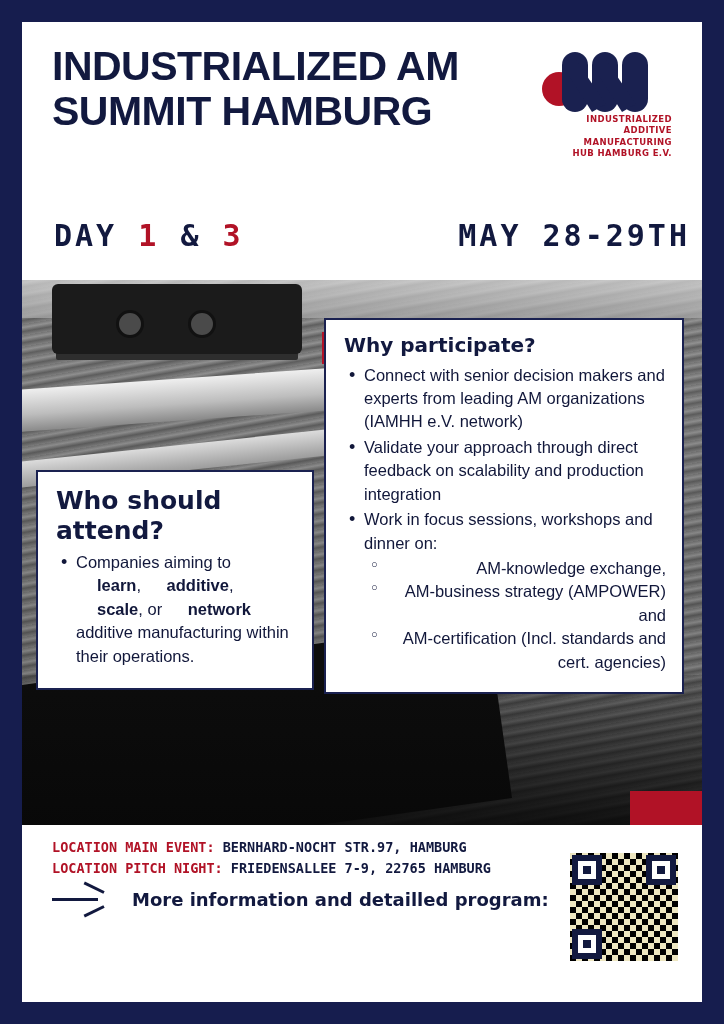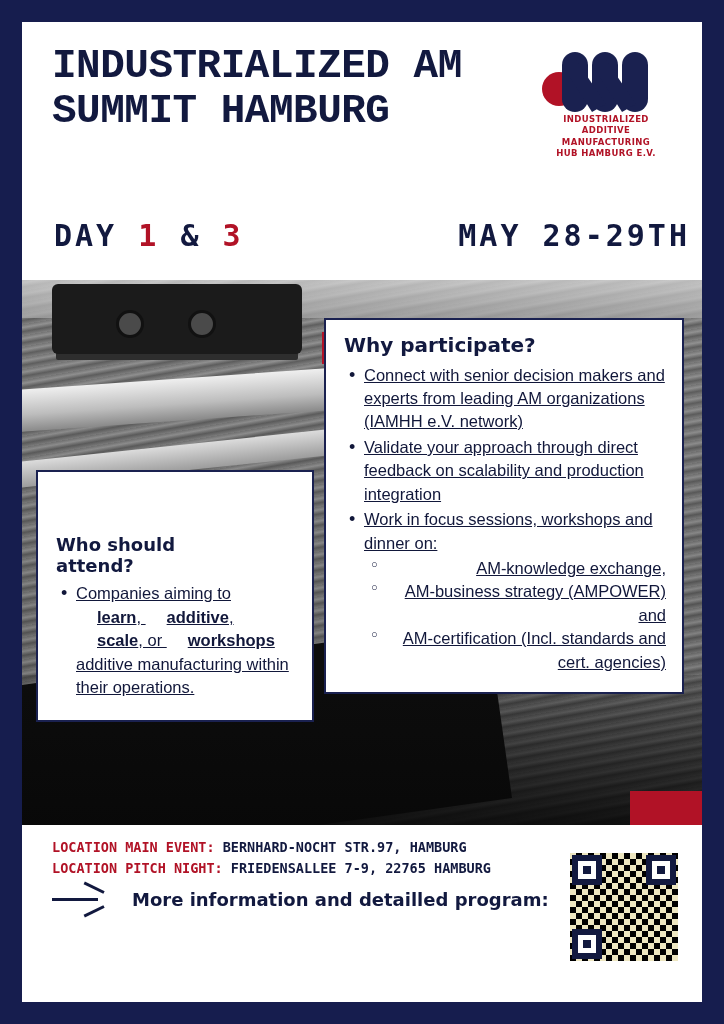--- a/index.html
+++ b/index.html
@@ -33,38 +33,38 @@
   }
 
   
   .header {
     position: relative;
     height: 258px;
     box-sizing: border-box;
     padding: 22px 26px 0 30px;
   }
   .title {
-    font-family: Liberation Mono, monospace;
+    font-family: Liberation Sans, sans-serif;
     font-weight: bold;
     font-size: 41px;
     line-height: 1.10;
     letter-spacing: -0.5px;
     color: #12193f;
     margin: 0;
     max-width: 520px;
     text-transform: uppercase;
   }
   .title .l2 { display: block; }
 
   .logo {
     position: absolute;
     right: 30px;
     top: 28px;
     width: 132px;
-    text-align: center;
+    text-align: right;
   }
   .logo-mark {
     position: relative;
     height: 62px;
   }
   .logo-dot {
     position: absolute;
     left: 2px;
     top: 22px;
     width: 34px;
@@ -219,34 +219,33 @@
     padding: 14px 16px 18px 18px;
   }
   .card-h {
     font-family: "DejaVu Sans", sans-serif;
     font-weight: bold;
     font-size: 20px;
     line-height: 1.18;
     color: #12193f;
     margin: 0 0 6px 0;
   }
-  .card-who .card-h { font-size: 18px; margin-top: 48px; }
+  .card-who .card-h { font-size: 25px; }
 
   ul.bullets {
     margin: 0;
     padding-left: 20px;
     list-style: none;
   }
   ul.bullets > li {
     position: relative;
     font-size: 16.5px;
     line-height: 1.42;
     color: #11173a;
     margin-bottom: 2px;
-    text-decoration: underline;
   }
   ul.bullets > li::before {
     content: "\2022";
     position: absolute;
     left: -15px;
     top: -1px;
     font-size: 18px;
     color: #11173a;
   }
   ul.subbullets {
@@ -427,21 +426,21 @@
           </li>
         </ul>
       </div>
 
       <div class="card card-who">
         <div class="card-h">
           <span>Who should</span><br>
           <span>attend?</span>
         </div>
         <ul class="bullets">
-          <li><span>Companies aiming to </span><b>learn</b><span>, </span><b>additive</b><span>, </span><b>scale</b><span>, or </span><b>workshops</b><span> additive manufacturing within their operations.</span></li>
+          <li><span>Companies aiming to </span><b>learn</b><span>, </span><b>additive</b><span>, </span><b>scale</b><span>, or </span><b>network</b><span> additive manufacturing within their operations.</span></li>
         </ul>
       </div>
     </div>
 
     <div class="footer">
       <div class="loc">
         <span class="label">LOCATION MAIN EVENT:</span><span> BERNHARD-NOCHT STR.97, HAMBURG</span><br>
         <span class="label">LOCATION PITCH NIGHT:</span><span> FRIEDENSALLEE 7-9, 22765 HAMBURG</span>
       </div>
       <div class="more">

